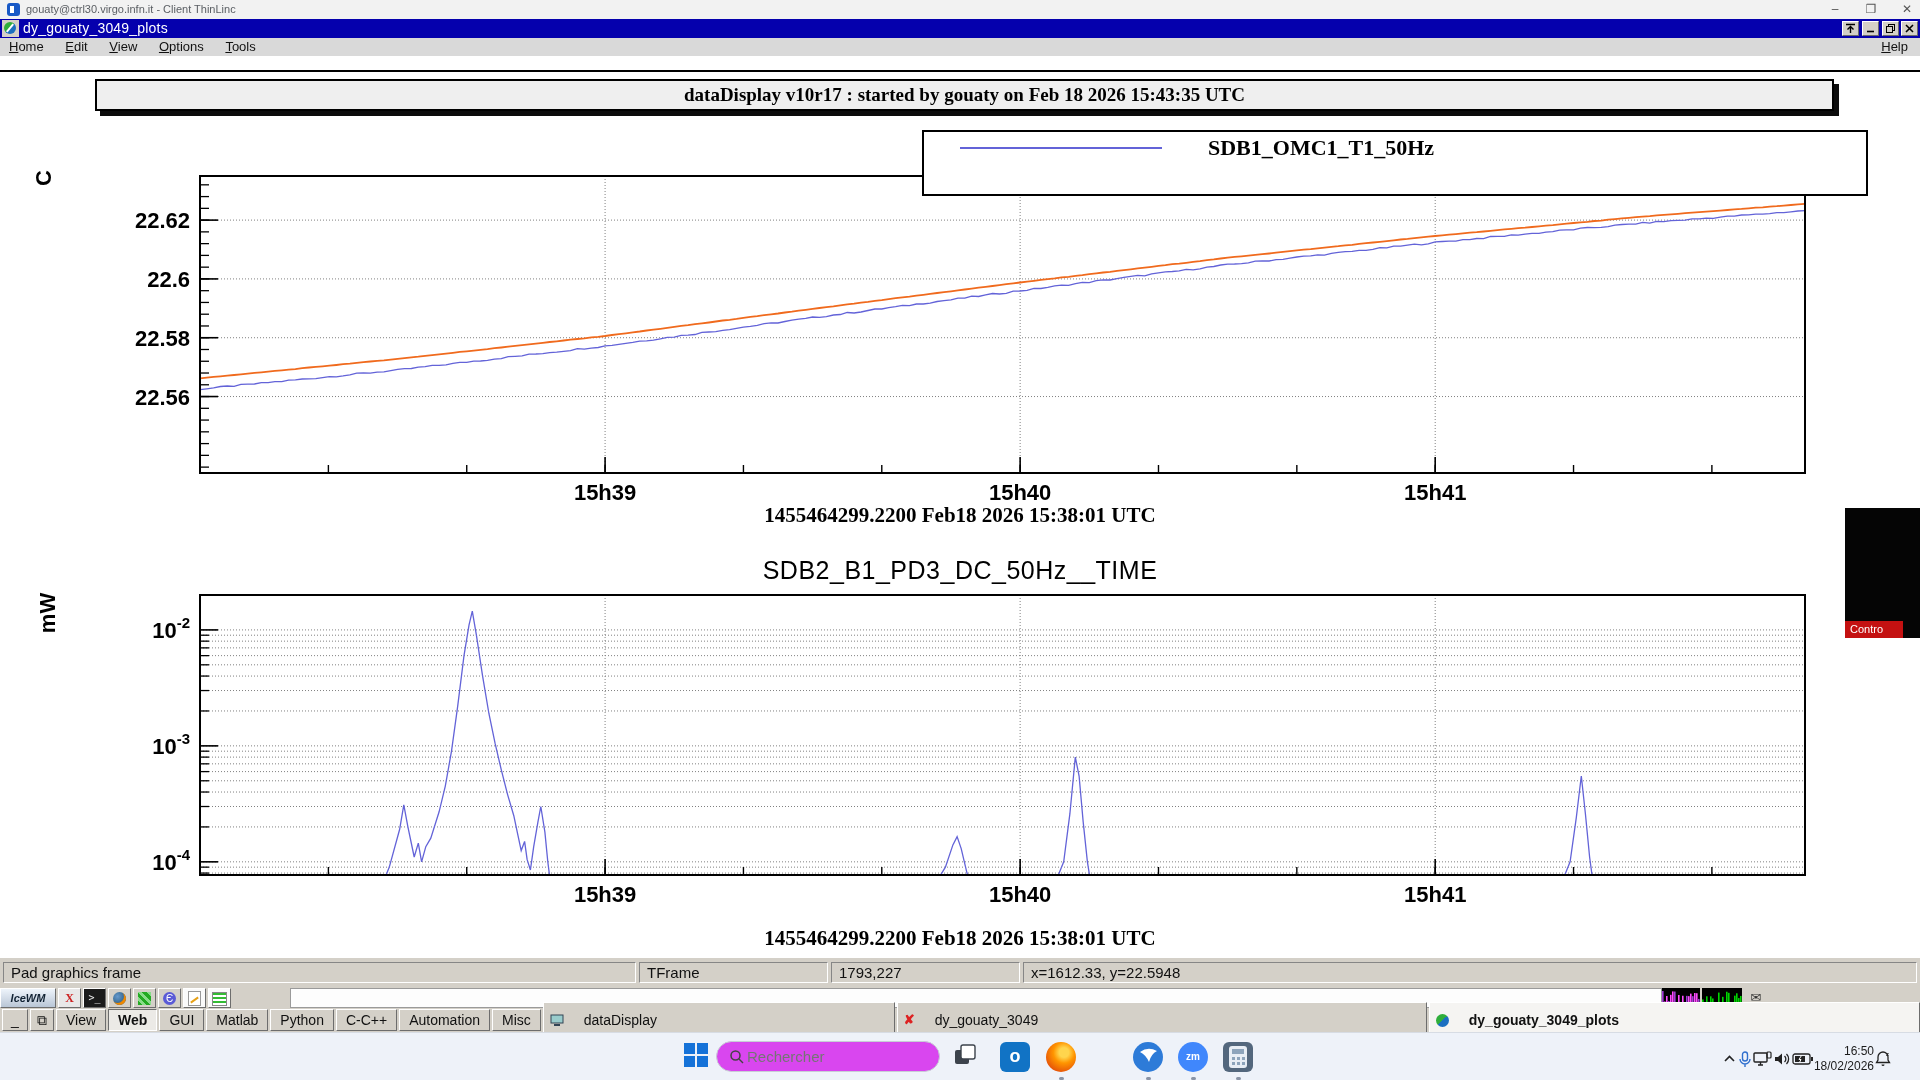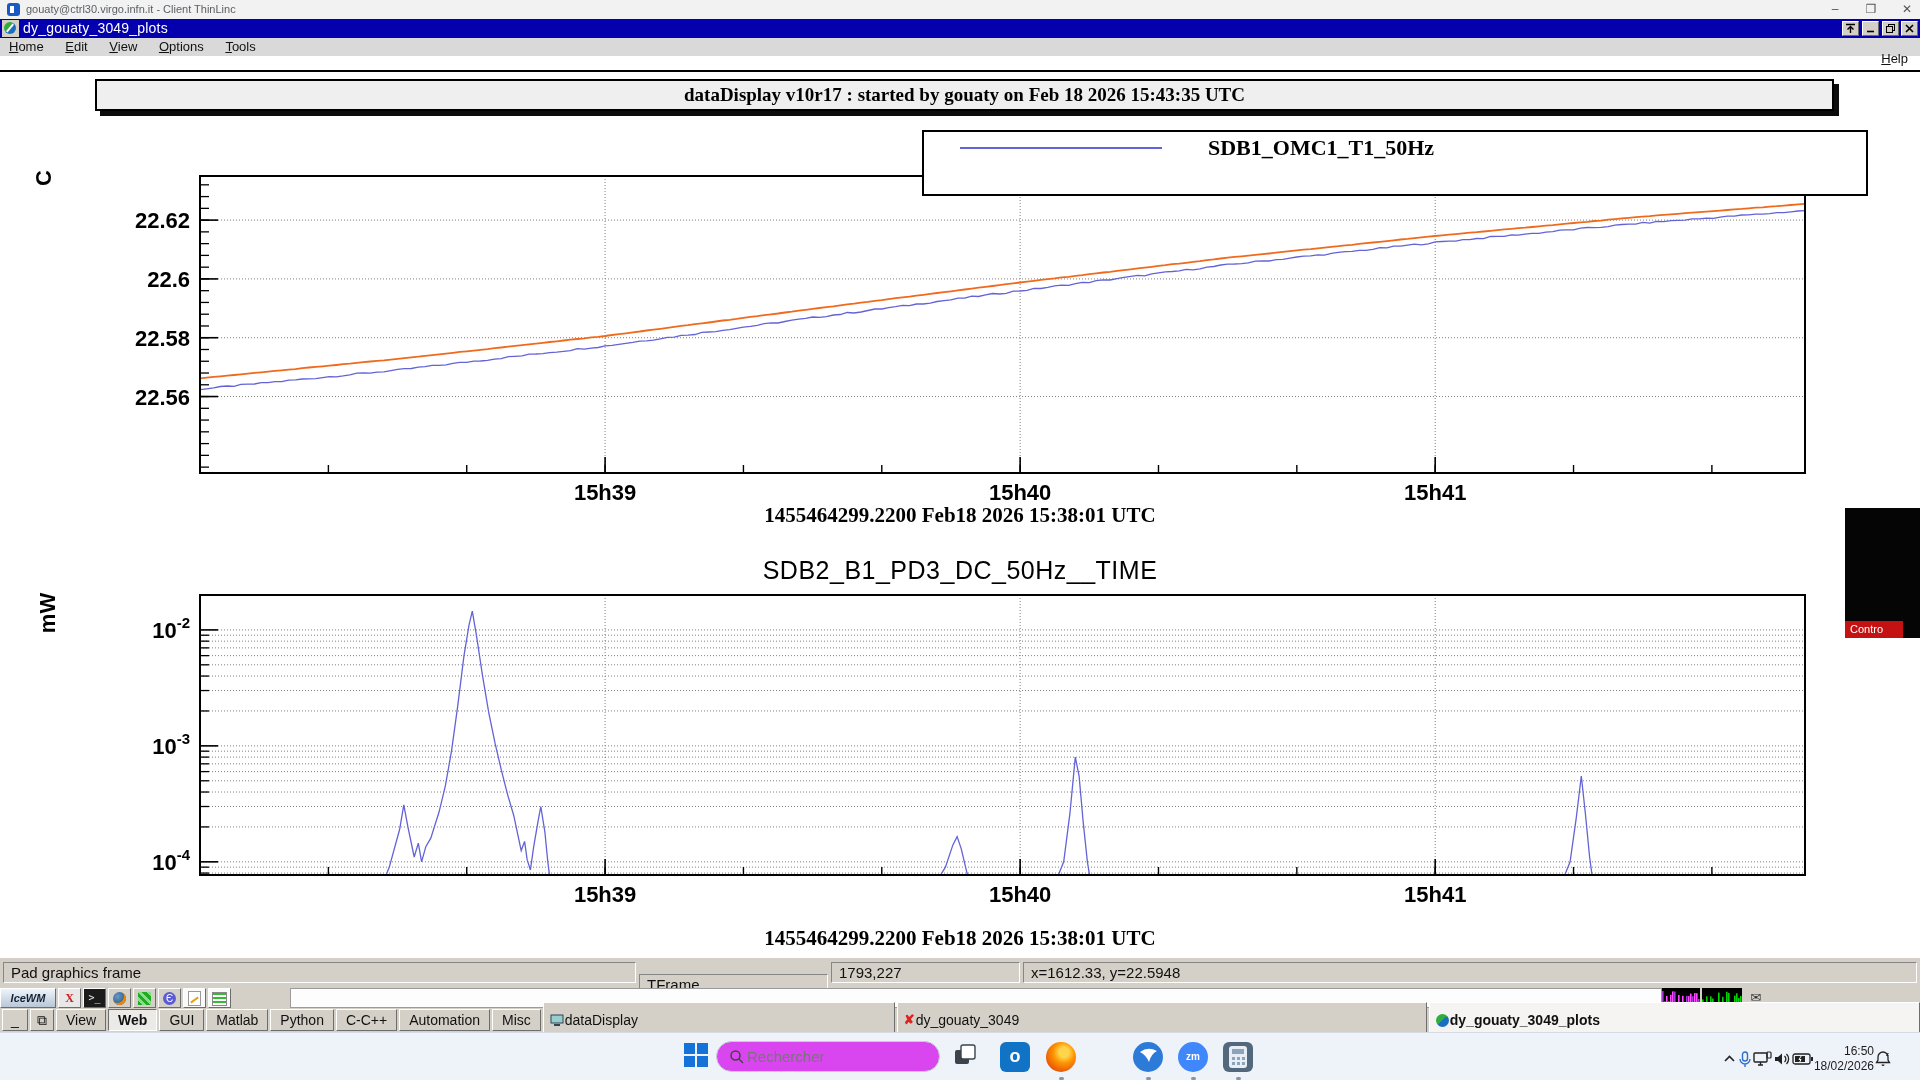--- a/index.html
+++ b/index.html
@@ -17,21 +17,21 @@
   .app-ico i{position:absolute;left:2px;top:2px;width:12px;height:12px;border-radius:50%;
      background:linear-gradient(135deg,#2fae3b 0 50%,#1b6fc0 50% 100%);}
   .app-ico i:after{content:"";position:absolute;left:5px;top:1px;width:2px;height:10px;background:#fff;transform:rotate(40deg);}
   .app-title{position:absolute;left:23px;top:1px;color:#fff;font-size:14px;letter-spacing:.2px;}
   .mfbtn{position:absolute;top:2px;width:17px;height:15px;background:#d4d0c8;border:1px solid;
      border-color:#fff #6b6b6b #6b6b6b #fff;box-sizing:border-box;}
   .mfbtn svg{display:block;margin:1px auto 0;}
   .menubar{left:0;top:38px;width:1920px;height:18px;background:#d9d9d9;font-size:13px;color:#111;}
   .menu-item{display:inline-block;padding:1px 9px 0 9px;cursor:default;}
   .menu-item:first-letter{text-decoration:underline;}
-  .menu-help{position:absolute;right:6px;top:1px;padding:12px 6px;}
+  .menu-help{position:absolute;right:6px;top:1px;padding:0 6px;}
   .menu-help:first-letter{text-decoration:underline;}
   
   .canvas-line{left:0;top:70px;width:1920px;height:2px;background:#000;}
   .banner{left:95px;top:79px;width:1735px;height:28px;background:#efefef;border:2px solid #000;
      box-shadow:5px 5px 0 #0c0c0c;text-align:center;line-height:27px;
      font-family:"Liberation Serif",serif;font-weight:bold;font-size:19px;color:#000;}
   .ylab{font-weight:bold;font-size:22px;color:#000;transform:rotate(-90deg);transform-origin:center;}
   .legend{left:922px;top:130px;width:946px;height:66px;background:#fff;border:2px solid #000;box-sizing:border-box;}
   .leg-row{position:relative;height:31px;}
   .leg-line{position:absolute;left:36px;top:15px;width:202px;height:0;border-top:2px solid;}
@@ -59,21 +59,21 @@
   .iwm-ico{position:absolute;top:0;width:23px;height:20px;text-align:center;line-height:18px;font-size:12px;}
   .white-strip{position:absolute;left:290px;top:0;width:1372px;height:20px;background:#fdfdfd;border:1px solid #9a9a9a;box-sizing:border-box;}
   .mon{position:absolute;top:0;height:20px;background:#000;}
   .ledclock{position:absolute;left:1768px;top:14px;width:152px;height:20px;background:#000;color:#00e400;
      font-family:"DejaVu Sans Mono",monospace;font-size:15px;font-weight:bold;text-align:center;line-height:20px;letter-spacing:1px;}
   .envelope{position:absolute;left:1744px;top:0;width:24px;height:20px;font-size:13px;color:#333;text-align:center;line-height:19px;}
   .wsbar{left:0;top:1008px;width:1920px;height:24px;background:#d4d0c8;display:flex;align-items:center;}
   .wsbtn{height:22px;margin-left:2px;padding:0 9px;font-size:14px;color:#111;line-height:20px;white-space:nowrap;}
   .wsbtn.active-ws{font-weight:bold;background:#eceae6;}
   .winbtn{height:36px;margin-left:2px;padding:0 6px;font-size:14px;color:#111;line-height:20px;
-     display:flex;align-items:center;gap:1px;overflow:hidden;white-space:nowrap;}
+     display:flex;align-items:center;gap:20px;overflow:hidden;white-space:nowrap;}
   .winbtn.active-win{background:#f5f4f2;font-weight:bold;}
   
   .wtb{left:0;top:1032px;width:1920px;height:48px;background:#eef2f9;border-top:1px solid #d7dce4;}
   .wtb-ico{position:absolute;top:9px;width:30px;height:30px;border-radius:6px;}
   .dot{position:absolute;top:44px;width:5px;height:3px;border-radius:2px;background:#8a94a6;}
   .search{position:absolute;left:716px;top:8px;width:224px;height:31px;background:#d946ef;border:1px solid #c8cdd6;
      border-radius:17px;display:flex;align-items:center;padding-left:12px;box-sizing:border-box;}
   .search input{border:none;outline:none;font-size:15px;color:#333;width:150px;background:transparent;
      font-family:"Liberation Sans",sans-serif;}
   .tray{position:absolute;right:0;top:0;height:52px;display:flex;align-items:center;padding-right:28px;}
@@ -293,21 +293,21 @@
     </svg>
 
   <div class="abs tstamp" style="top:926px;">1455464299.2200 Feb18 2026 15:38:01 UTC</div>
 
   <div class="abs ctrlwin">
     <span class="ctrl-badge">Contro</span>
   </div>
 
   <div class="abs statusbar">
     <span class="scell" style="left:3px;width:633px;">Pad graphics frame</span>
-    <span class="scell" style="left:639px;width:189px;margin-top:12px;">TFrame</span>
+    <span class="scell" style="left:639px;width:189px;">TFrame</span>
     <span class="scell" style="left:831px;width:189px;">1793,227</span>
     <span class="scell" style="left:1023px;width:894px;">x=1612.33, y=22.5948</span>
   </div>
 
   <div class="abs icewmbar">
     <span class="iwm-logo btn3d">IceWM</span>
     <span class="iwm-ico btn3d" style="left:58px;color:#c22;font-family:'Liberation Serif',serif;font-weight:bold;background:#e8e8e8;">X</span>
     <span class="iwm-ico btn3d" style="left:83px;background:#1b1b1b;color:#eee;font-family:'DejaVu Sans Mono',monospace;font-size:10px;">&gt;_</span>
     <span class="iwm-ico btn3d" style="left:108px;"><i style="display:inline-block;width:13px;height:13px;border-radius:50%;background:radial-gradient(circle at 35% 35%,#69c,#146);vertical-align:middle;box-shadow:inset -2px -2px 0 #e80;"></i></span>
     <span class="iwm-ico btn3d" style="left:133px;"><i style="display:inline-block;width:13px;height:13px;background:repeating-linear-gradient(45deg,#2a2,#2a2 3px,#8d8 3px,#8d8 6px);vertical-align:middle;"></i></span>

